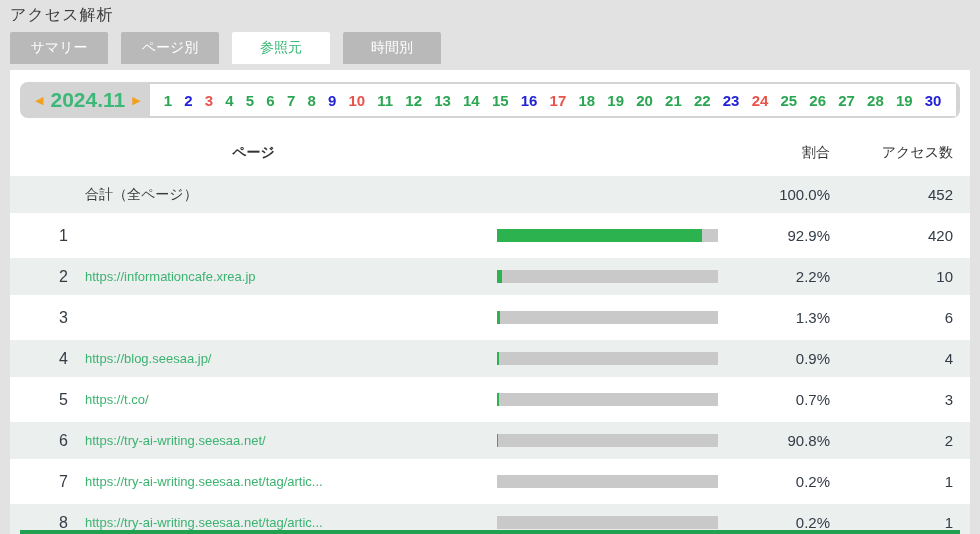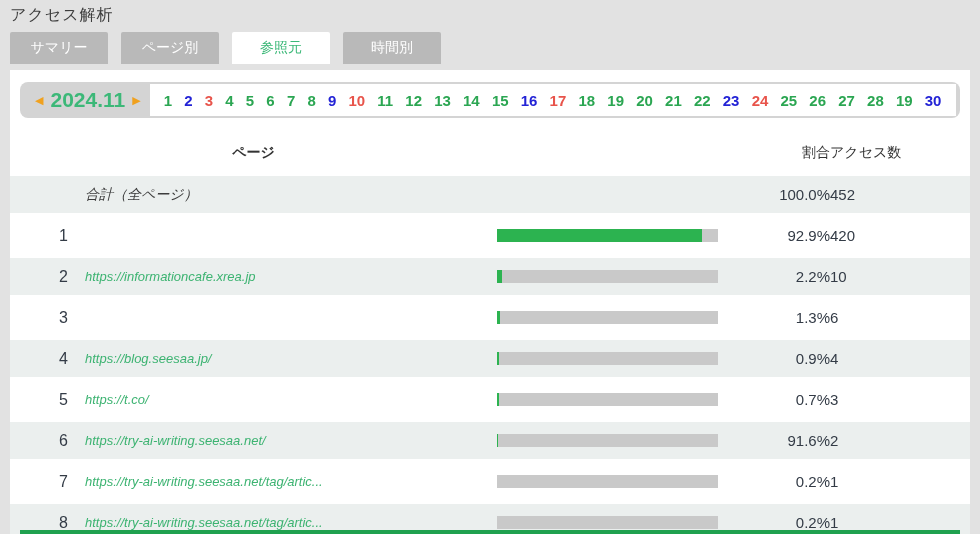--- a/index.html
+++ b/index.html
@@ -29,27 +29,27 @@
   .day.t-sunday{color:#e8544b;}
   
   .table{position:absolute;left:0;top:62px;width:960px;}
   .trow{display:grid;grid-template-columns:58px 17px 412px 221px 112px 123px;
         align-items:center;height:41px;box-sizing:border-box;
         border-top:2px solid #fff;border-bottom:2px solid #fff;}
   .trow.header{height:42px;border:none;}
   .trow.shade{background:#ebefee;}
   .h-page{grid-column:1/4;text-align:center;font-weight:bold;font-size:14px;color:#333;}
   .cell-rank{text-align:right;font-size:16px;color:#333b46;}
-  .cell-label{font-size:14px;color:#3c3c3c;white-space:nowrap;overflow:hidden;grid-column:3;font-style:italic;}
+  .cell-label{font-size:14px;color:#3c3c3c;white-space:nowrap;overflow:hidden;grid-column:3;}
   .cell-label.link{color:#3cb371;font-size:13px;cursor:pointer;}
   .cell-bar{grid-column:4;}
   .bar-track{width:221px;height:13px;background:#c9c9c9;position:relative;}
   .bar-fill{position:absolute;left:0;top:0;height:13px;background:#2cb350;}
   .cell-ratio{grid-column:5;text-align:right;font-size:15px;color:#333b46;}
-  .cell-count{grid-column:6;font-size:15px;color:#333b46;padding-right:0;}
+  .cell-count{grid-column:6;text-align:right;font-size:15px;color:#333b46;padding-right:0;}
   .trow.header .cell-ratio,.trow.header .cell-count{font-weight:normal;font-size:14px;color:#333;}
   .bottom-bar{position:absolute;left:10px;top:460px;width:940px;height:10px;background:#1fa14f;}
 </style>
 </head>
 <body>
 
 <div class="screen">
 
   <div class="page-title">アクセス解析</div>
 
@@ -172,21 +172,21 @@
   </div>
           <div class="trow shade">
     <div class="cell-rank">6</div>
     <div></div>
     <div class="cell-label link">https://try-ai-writing.seesaa.net/</div>
     <div class="cell-bar">
       <div class="bar-track">
         <div class="bar-fill" style="width: 1px;"></div>
       </div>
     </div>
-    <div class="cell-ratio">91.6%</div>
+    <div class="cell-ratio">90.8%</div>
     <div class="cell-count">2</div>
   </div>
           <div class="trow">
     <div class="cell-rank">7</div>
     <div></div>
     <div class="cell-label link">https://try-ai-writing.seesaa.net/tag/artic...</div>
     <div class="cell-bar">
       <div class="bar-track">
         <div class="bar-fill" style="width: 0px;"></div>
       </div>

